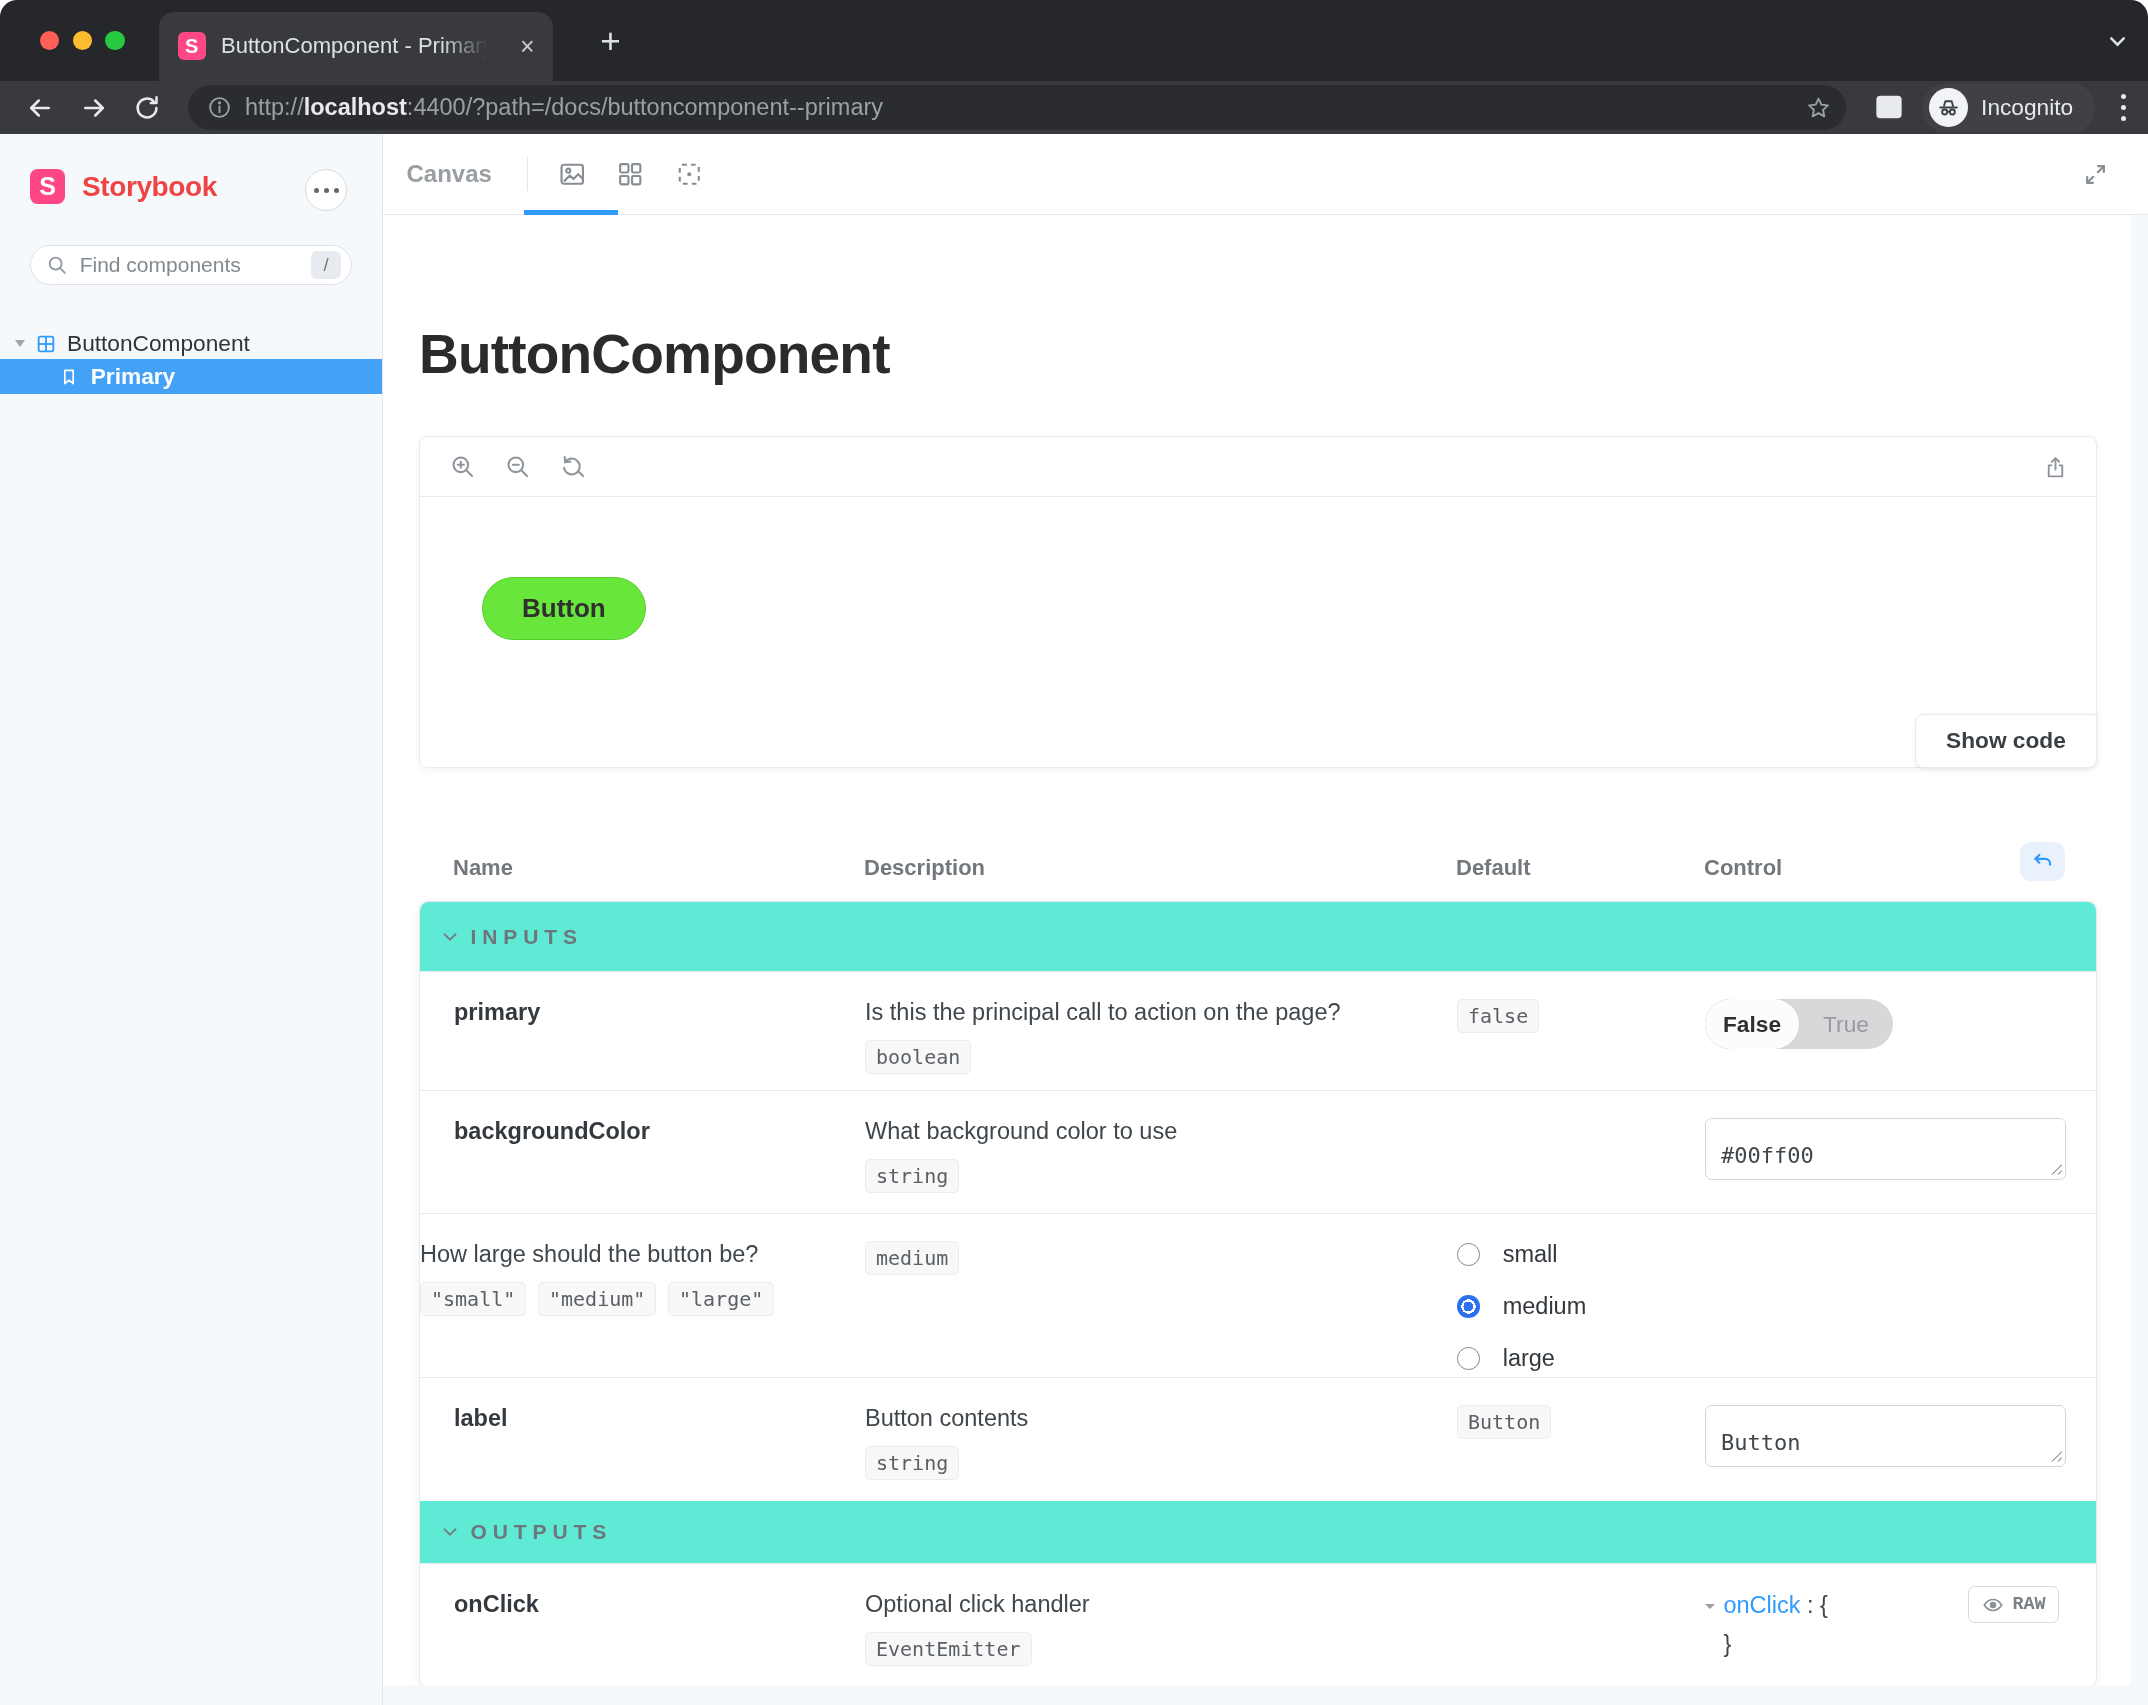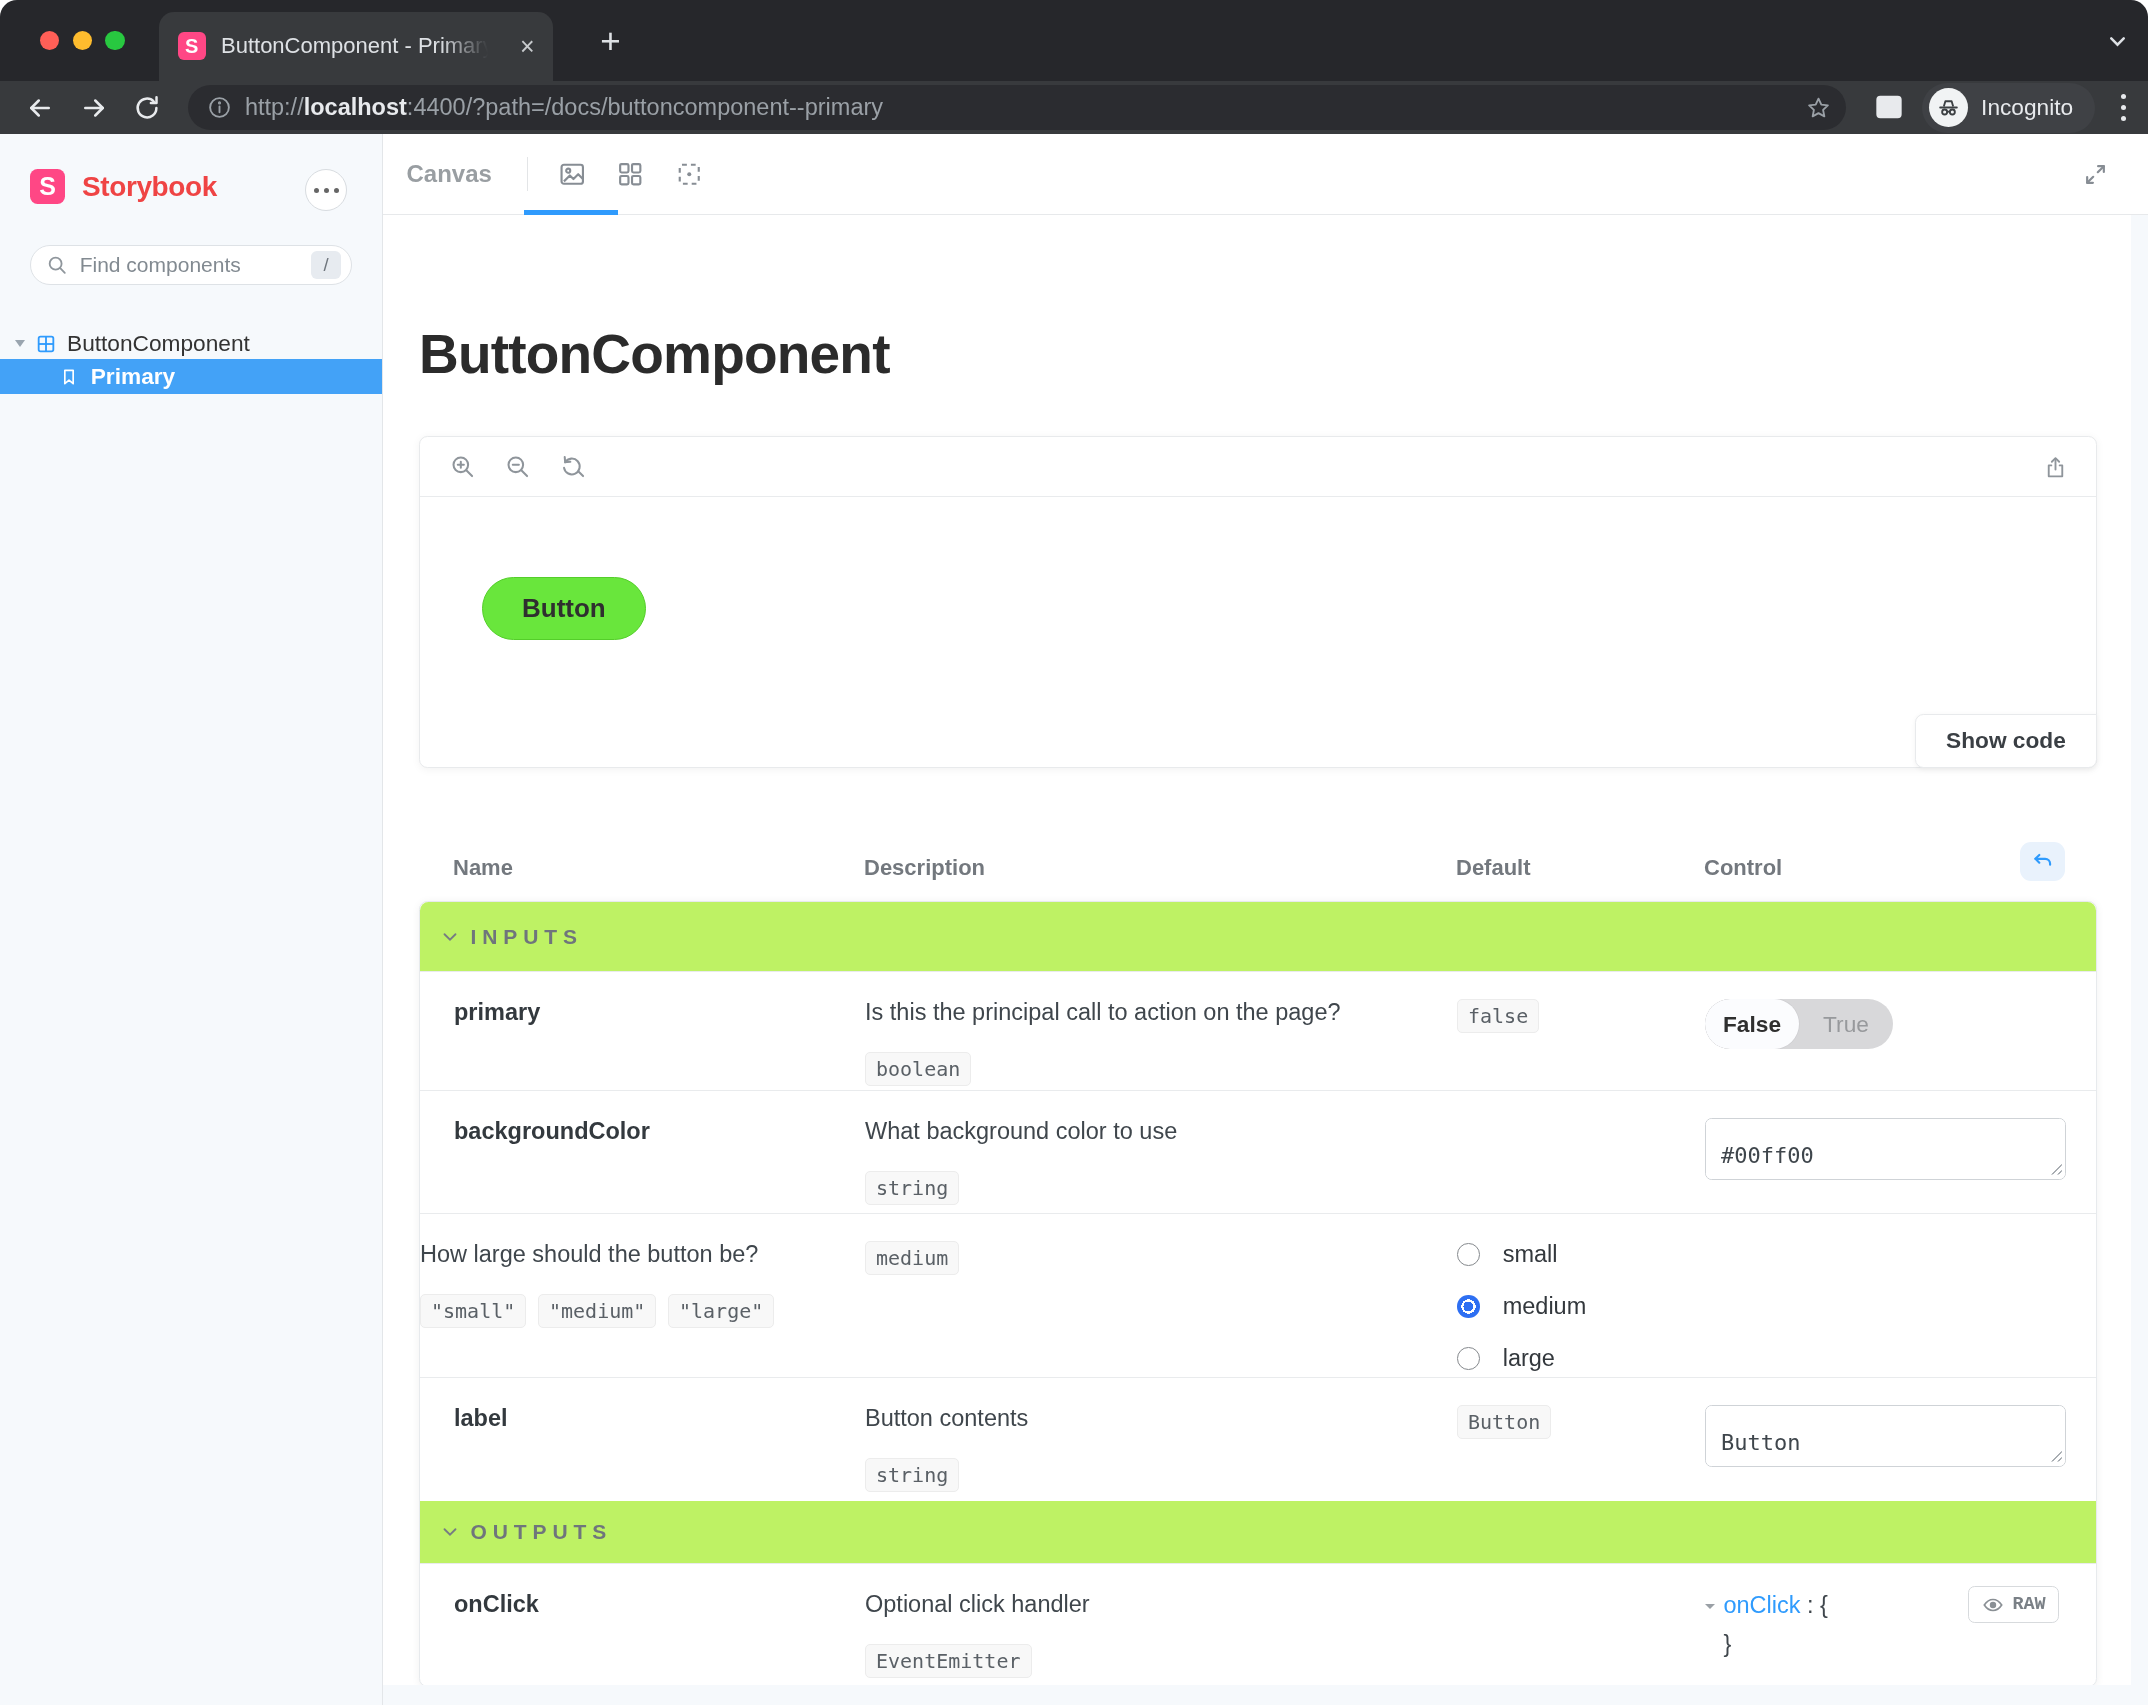--- a/index.html
+++ b/index.html
@@ -78,30 +78,30 @@
   .showcode { position:absolute; right:-0.8px; bottom:-0.8px; background:#fff; border:0.8px solid #e8eaec; border-radius:8.4px 0 8.4px 8.4px; padding:12.6px 30px; font-size:22.7px; font-weight:bold; color:#3a3f44; box-shadow:0 1.7px 5px rgba(0,0,0,.05); }
 
   .argrid { display:grid; grid-template-columns:445px 592px 248px 361px 34px; }
   .args-header { position:absolute; left:36px; top:629px; width:1678px; height:47px; align-items:center; }
   .args-header .hcell { font-size:22px; font-weight:bold; color:#73787e; }
   .hcell.name { padding-left:34px; }
   .reset-btn { position:absolute; right:32px; top:-1.7px; width:45px; height:39px; background:#e9f2fc; border-radius:11px; border:0; display:flex; align-items:center; justify-content:center; }
   .reset-btn svg { width:23.5px; height:23.5px; color:var(--accent); }
 
   .args-body { position:absolute; left:36px; top:686px; width:1678px; background:#fff; border:0.8px solid #e7eaed; border-radius:8.4px; box-shadow:0 1.7px 8.4px rgba(0,0,0,.06); }
-  .section-bar { height:69px; background:#bef264; display:flex; align-items:center; padding-left:18.5px; gap:10px; }
+  .section-bar { height:69px; background:#5eead4; display:flex; align-items:center; padding-left:18.5px; gap:10px; }
   .section-bar.first { border-radius:8.4px 8.4px 0 0; }
   .section-bar .chev { width:22px; height:22px; color:#767c83; }
   .section-label { font-size:21px; font-weight:bold; color:#6f757c; letter-spacing:5.9px; }
   .arow { border-top:0.8px solid #e9ebed; align-items:start; }
   .arow.h142{ height:119px; } .arow.h147{ height:123px; } .arow.h196{ height:164px; } .arow.h148{ height:124px; } .arow.h146{ height:123px; }
   .cell { padding-top:27px; }
   .cell.name { padding-left:34px; font-size:23.5px; font-weight:bold; color:#33393e; }
   .cell.desc { font-size:23.5px; color:#3f464c; }
-  .chips { display:flex; gap:11.7px; margin-top:26px; }
+  .chips { display:flex; gap:11.7px; margin-top:14px; }
   .chip { font-family:"DejaVu Sans Mono",monospace; font-size:20px; color:#5a6066; background:#f8f8f8; border:0.8px solid #ececec; border-radius:5px; padding:4.2px 10px; display:inline-block; }
   .cell.ctrl { position:relative; padding-right:8.4px; }
 
   .toggle { width:188px; height:50px; border-radius:25px; background:#d8d8da; display:flex; overflow:hidden; }
   .tseg { flex:1; display:flex; align-items:center; justify-content:center; font-size:22.7px; }
   .tseg.on { background:#fbfcfe; border-radius:25px; box-shadow:0 0 0 0.8px #cfcfd2; font-weight:bold; color:#2f2f2f; }
   .tseg.off { color:#97999c; }
 
   .ctrl-textarea { position:relative; width:361px; }
   .ctrl-textarea textarea { width:361px; height:62px; border:0.8px solid #cfd3d7; border-radius:6.7px; padding:24px 15px; font-family:"DejaVu Sans Mono",monospace; font-size:22px; color:#3f464c; resize:none; outline:none; background:#fff; }

